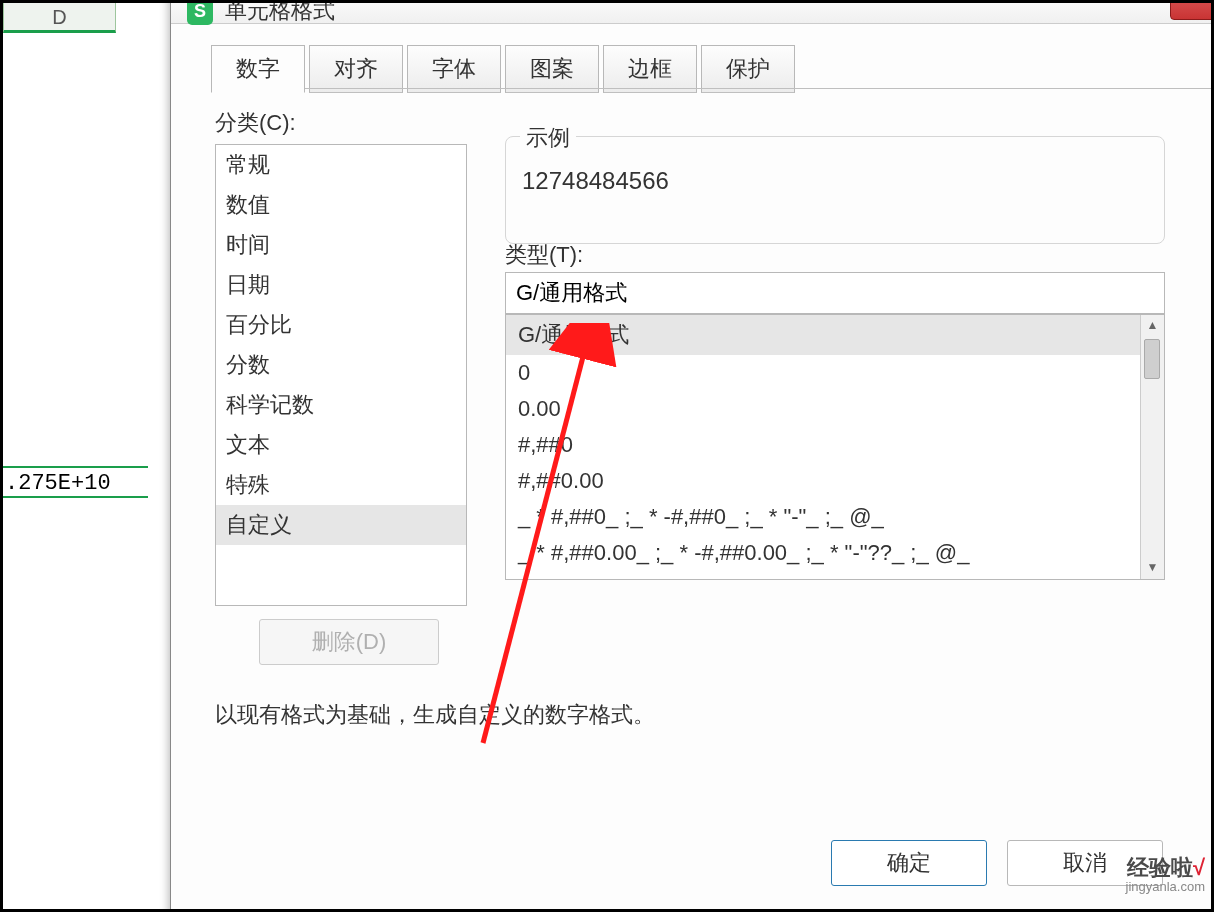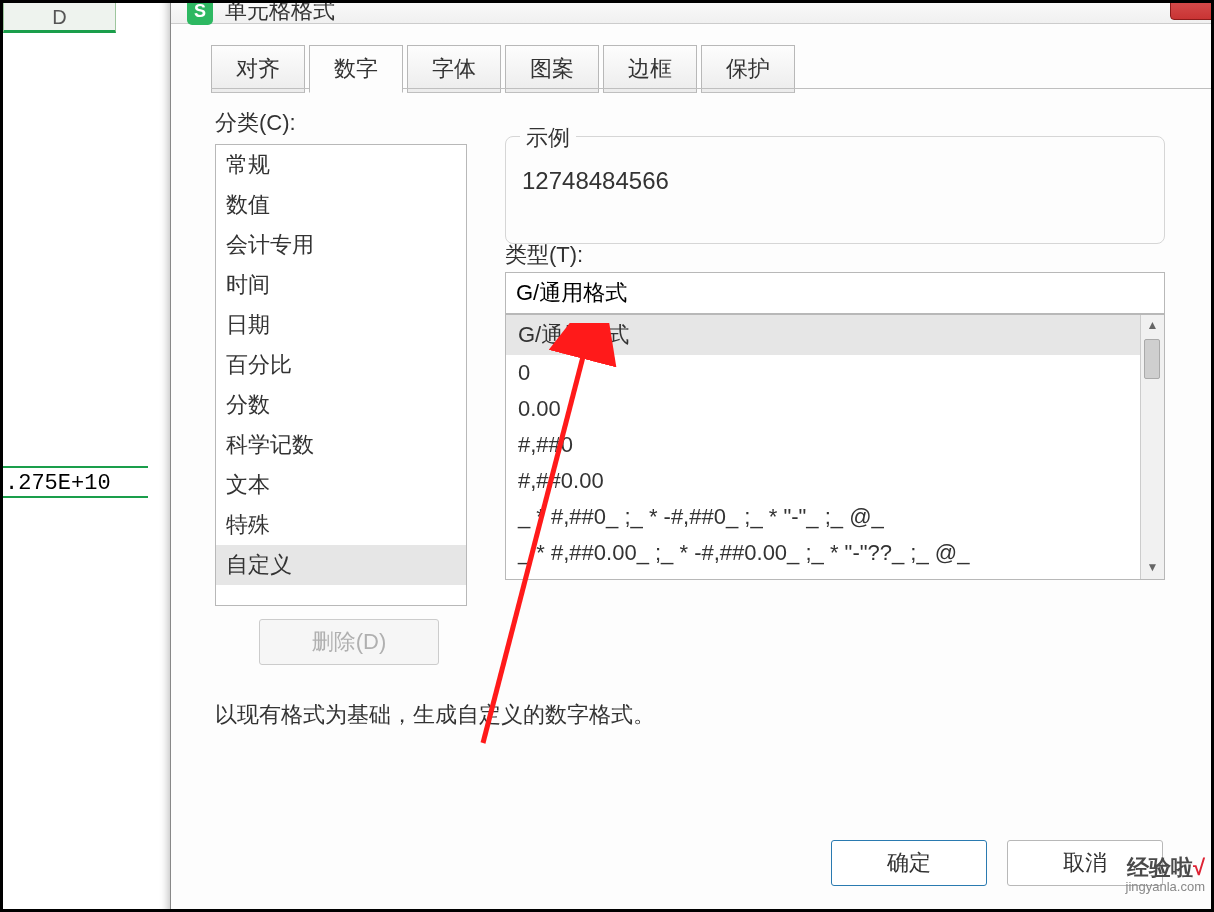--- a/index.html
+++ b/index.html
@@ -276,35 +276,34 @@
 </div>
 
 <div class="dialog">
   <div class="titlebar">
     <div class="titlebar-icon">S</div>
     <div class="titlebar-text">单元格格式</div>
     <div class="close-btn"></div>
   </div>
 
   <div class="tabs">
+    <div class="tab active">数字</div>
     <div class="tab">对齐</div>
-    <div class="tab active">数字</div>
     <div class="tab">字体</div>
     <div class="tab">图案</div>
     <div class="tab">边框</div>
     <div class="tab">保护</div>
   </div>
   <div class="tab-line"></div>
 
   <div class="label-cat">分类(C):</div>
 
   <div class="cat-list">
     <div class="cat-item">常规</div>
     <div class="cat-item">数值</div>
-    <div class="cat-item">会计专用</div>
     <div class="cat-item">时间</div>
     <div class="cat-item">日期</div>
     <div class="cat-item">百分比</div>
     <div class="cat-item">分数</div>
     <div class="cat-item">科学记数</div>
     <div class="cat-item">文本</div>
     <div class="cat-item">特殊</div>
     <div class="cat-item selected">自定义</div>
   </div>
 

